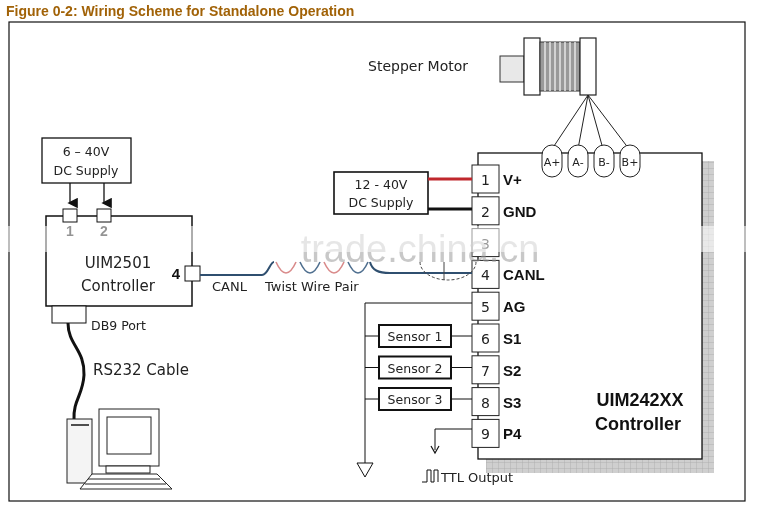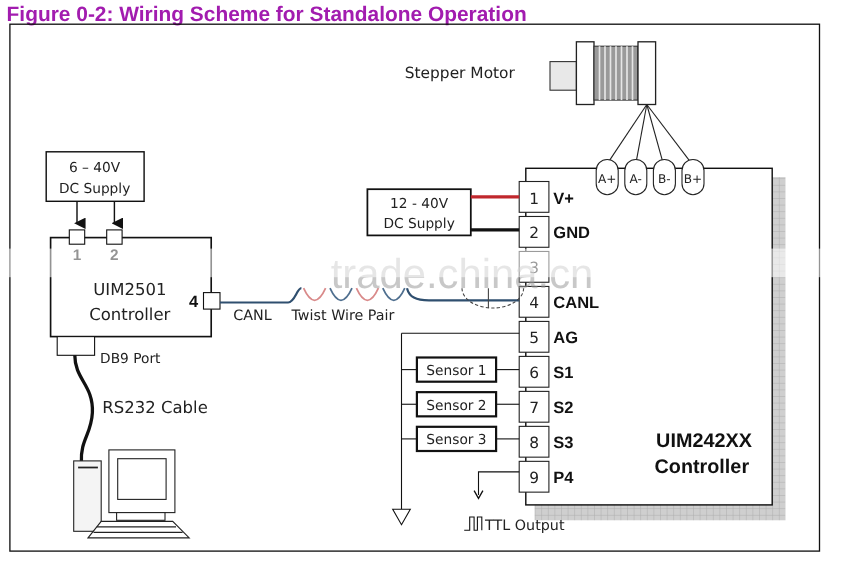--- a/index.html
+++ b/index.html
@@ -1,17 +1,17 @@
 <!DOCTYPE html>
 <html><head>
 <meta charset="utf-8">
 <style>
   html, body { margin: 0; padding: 0; background: #ffffff; }
   body { width: 767px; height: 519px; position: relative; overflow: hidden; font-family: "DejaVu Sans", sans-serif; }
-  .title { position: absolute; left: 6px; top: 3px; font-family: "Liberation Sans", sans-serif; font-weight: bold; font-size: 19px; color: #a21caf; }
+  .title { position: absolute; left: 6px; top: 3px; font-family: "Liberation Sans", sans-serif; font-weight: bold; font-size: 14px; color: #a16207; }
   svg { position: absolute; left: 0; top: 0; }
   .lbl { font-family: "DejaVu Sans", sans-serif; fill: #222; }
   .blbl { font-family: "Liberation Sans", sans-serif; font-weight: bold; fill: #111; }
 </style>
 </head>
 <body>
 
 <div class="title">Figure 0-2: Wiring Scheme for Standalone Operation</div>
 
 <svg width="767" height="519" viewBox="0 0 767 519">

